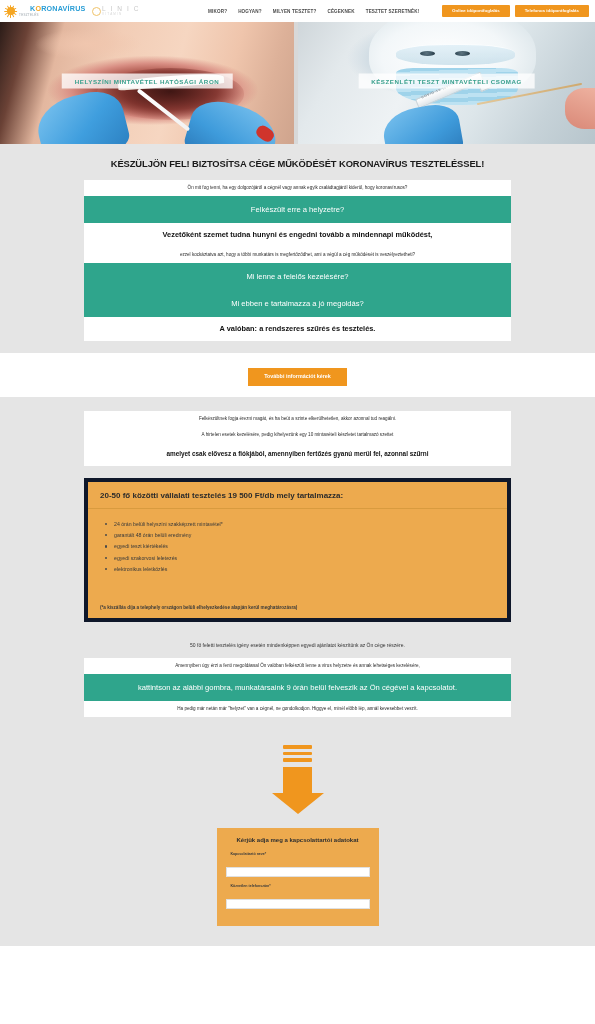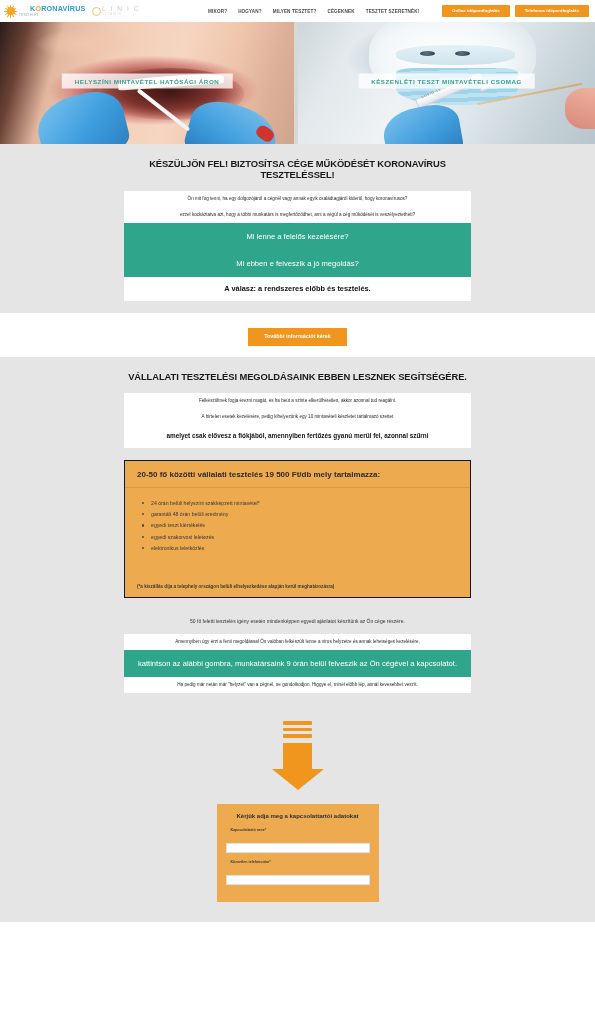--- a/index.html
+++ b/index.html
@@ -297,21 +297,21 @@
     letter-spacing: 0.55px;
     padding: 4px 13px;
     white-space: nowrap;
   }
   .hero-left .hero-caption { color: #3aa08d; }
   .hero-right .hero-caption { color: #3aa08d; }
 
   
   .sec-grey { background: #e5e5e5; padding: 14px 0 12px; }
   .sec-white { background: #ffffff; padding: 11px 0 11px; }
-  .wrap { width: 347px; margin: 0 auto; }
+  .wrap { width: 427px; margin: 0 auto; }
 
   h2.section-title {
     text-align: center;
     font-size: 9.4px;
     font-weight: bold;
     color: #1a1a1a;
     letter-spacing: -0.1px;
     margin-bottom: 11px;
   }
 
@@ -349,21 +349,21 @@
     font-weight: bold;
     padding: 6px 16px;
     border: none;
     cursor: pointer;
     line-height: 1;
   }
 
   
   .price-box {
     background: #edaa4e;
-    border: 1px solid #0f172a;
+    border: 4px solid #0f172a;
     margin: 12px 0;
   }
   .price-head {
     font-size: 8px;
     font-weight: bold;
     color: #2b2b2b;
     padding: 9px 12px 8px;
     border-bottom: 1px solid #d99b3f;
   }
   .price-list {
@@ -535,37 +535,38 @@
     <div class="stickhand"></div>
     <div class="hero-caption">KÉSZENLÉTI TESZT MINTAVÉTELI CSOMAG</div>
   </div>
 </div>
 
 <div class="sec-grey">
   <div class="wrap">
     <h2 class="section-title">KÉSZÜLJÖN FEL! BIZTOSÍTSA CÉGE MŰKÖDÉSÉT KORONAVÍRUS TESZTELÉSSEL!</h2>
     <div class="stack">
       <div class="row-white">Ön mit fog tenni, ha egy dolgozójáról a cégnél vagy annak egyik családtagjáról kiderül, hogy koronavírusos?</div>
+      <div class="row-teal">Felkészült erre a helyzetre?</div>
+      <div class="row-white big">Vezetőként szemet tudna hunyni és engedni tovább a mindennapi működést,</div>
       <div class="row-white">ezzel kockáztatva azt, hogy a többi munkatárs is megfertőződhet, ami a végül a cég működését is veszélyeztetheti?</div>
       <div class="row-teal">Mi lenne a felelős kezelésére?</div>
-      <div class="row-teal">Mi ebben e felveszik a jó megoldás?</div>
-      <div class="row-white big">A válasz: a rendszeres előbb és tesztelés.</div>
+      <div class="row-teal">Mi ebben e tartalmazza a jó megoldás?</div>
+      <div class="row-white big">A valóban: a rendszeres szűrés és tesztelés.</div>
     </div>
   </div>
 </div>
 
 <div class="sec-white">
   <div class="wrap center-btn">
     <button class="btn-orange-md">További információt kérek</button>
   </div>
 </div>
 
 <div class="sec-grey">
   <div class="wrap">
-    <h2 class="section-title">VÁLLALATI TESZTELÉSI MEGOLDÁSAINK EBBEN LESZNEK SEGÍTSÉGÉRE.</h2>
     <div class="stack">
       <div class="row-white">Felkészültnek fogja érezni magát, és ha beüt a szinte elkerülhetetlen, akkor azonnal tud reagálni.</div>
       <div class="row-white">A hirtelen esetek kezelésére, pedig kihelyezünk egy 10 mintavételi készletet tartalmazó szettet</div>
       <div class="row-white big" style="font-size:6.4px">amelyet csak elővesz a fiókjából, amennyiben fertőzés gyanú merül fel, azonnal szűrni</div>
     </div>
 
     <div class="price-box">
       <div class="price-head">20-50 fő közötti vállalati tesztelés 19 500 Ft/db mely tartalmazza:</div>
       <ul class="price-list">
         <li>24 órán belüli helyszíni szakképzett mintavétel*</li>

